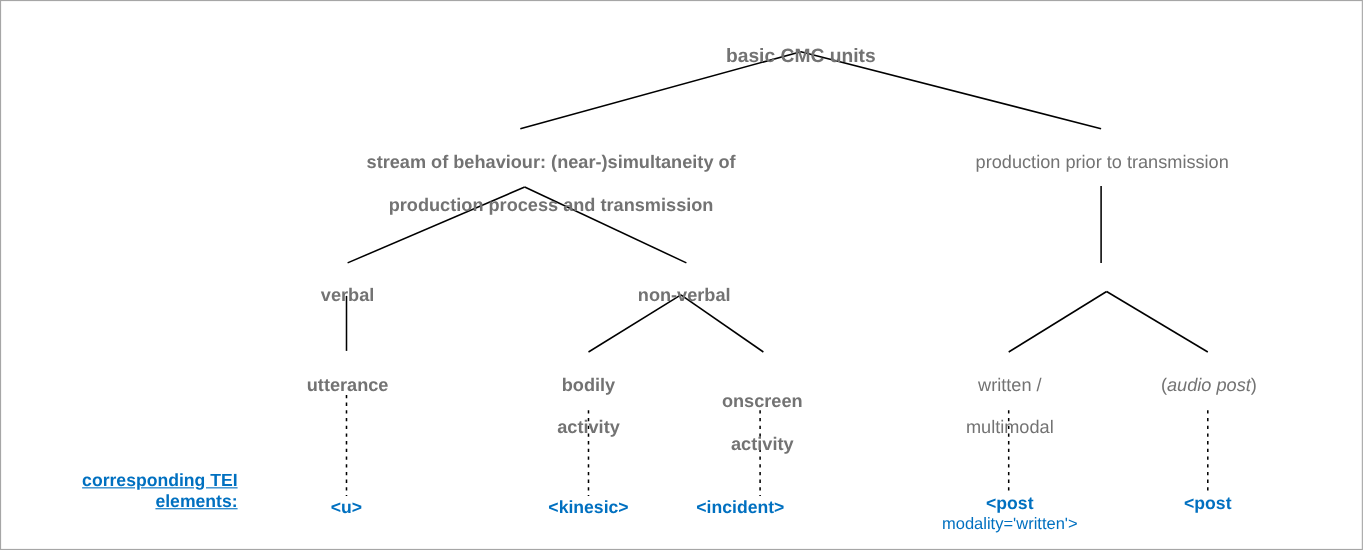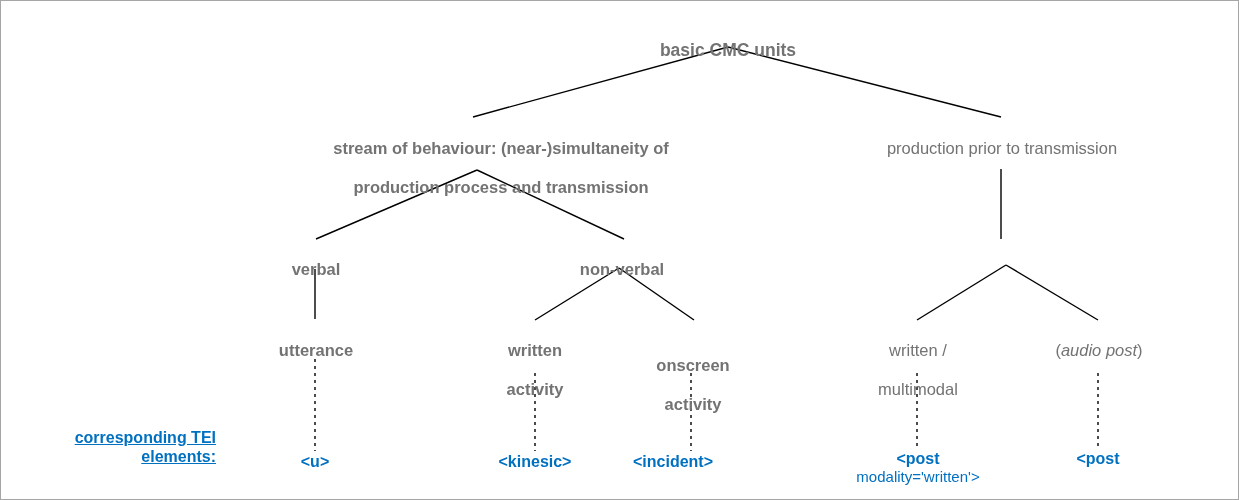--- a/index.html
+++ b/index.html
@@ -145,21 +145,21 @@
   <div class="node n-mid" style="left:621px; top:240px; width:180px;">
     <span class="line1">non-verbal</span>
   </div>
 
 
   <div class="node n-leaf" style="left:315px; top:321px; width:220px;">
     <span class="line1">utterance</span>
   </div>
 
   <div class="node n-leaf" style="left:534px; top:321px; width:180px;">
-    <span class="line1">written</span>
+    <span class="line1">bodily</span>
     <span class="line2">activity</span>
   </div>
 
   <div class="node n-leaf" style="left:692px; top:336px; width:190px;text-align:center;">
     <span class="line1">onscreen</span>
     <span class="line2">activity</span>
   </div>
 
   <div class="node n-leaf regular" style="left:917px; top:321px; width:200px;">
     <span class="line1">written /</span>

